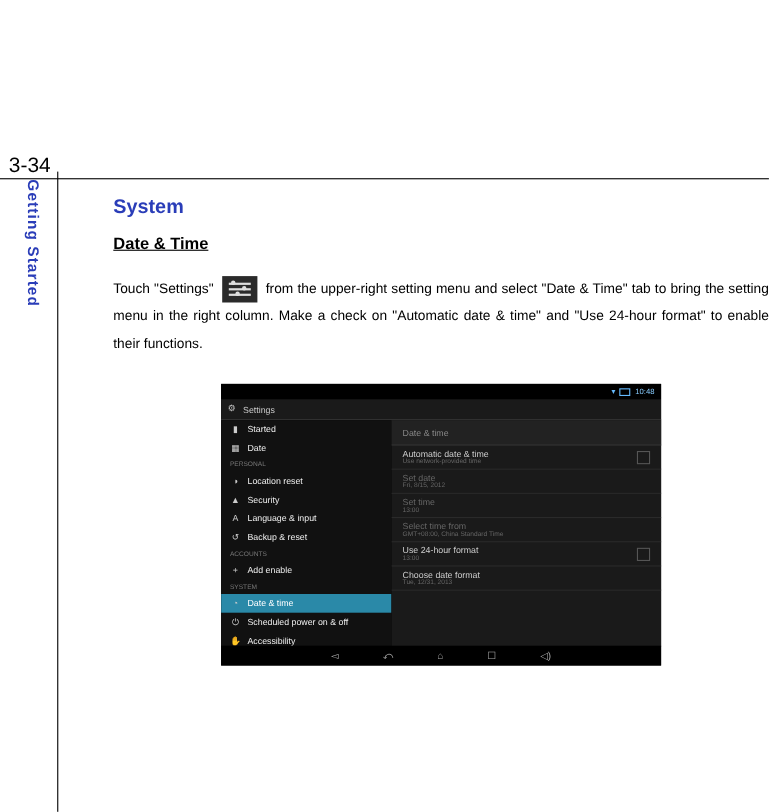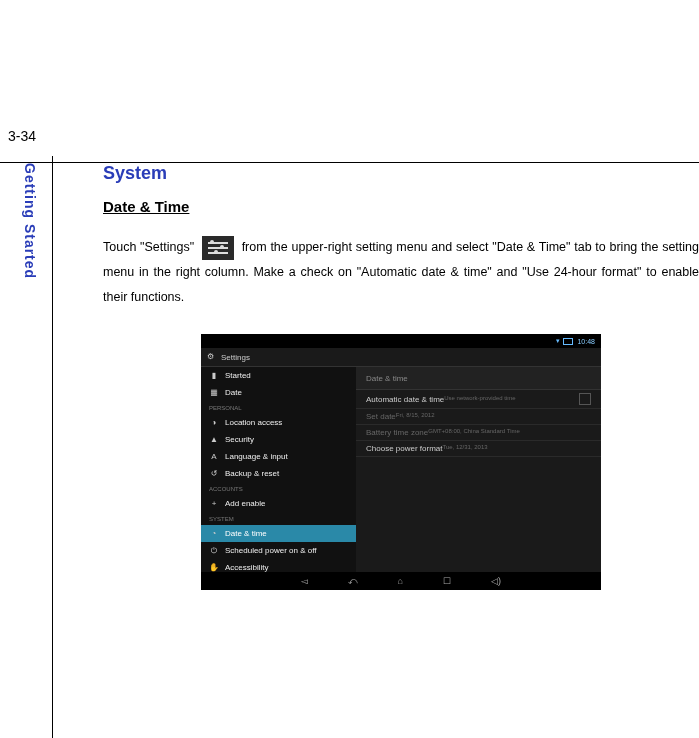--- a/index.html
+++ b/index.html
@@ -8,23 +8,23 @@
     font-family: Arial, sans-serif;
     font-size: 12px;
     color: #000;
     width: 699px;
     height: 738px;
     background: #fff;
     position: relative;
   }
   .page-number {
     position: absolute;
-    top: 128px;
+    top: 140px;
     left: 8px;
-    font-size: 14px;
+    font-size: 19px;
   }
   .hr-top {
     position: absolute;
     top: 156px;
     left: 0;
     width: 100%;
     border: none;
     border-top: 1px solid #000;
   }
   .vr {
@@ -41,21 +41,21 @@
     left: 22px;
     writing-mode: vertical-rl;
     text-orientation: mixed;
     font-size: 14px;
     font-weight: bold;
     color: #2a3db8;
     letter-spacing: 1px;
   }
   .content {
     position: absolute;
-    top: 163px;
+    top: 178px;
     left: 103px;
     right: 0;
     width: 596px;
   }
   .heading {
     color: #2a3db8;
     font-weight: bold;
     font-size: 18px;
     margin-bottom: 14px;
   }
@@ -185,21 +185,21 @@
     font-size: 8px;
   }
   .opt {
     padding: 3px 10px 3px 10px;
     border-bottom: 1px solid #2a2a2a;
     display: flex;
     justify-content: space-between;
     align-items: center;
   }
   .opt.dim { color: #666; align-items: center; }
-  .opt .t { display: flex; }
+  .opt .t { display: flex; flex-direction: column; }
   .opt .t .main { font-size: 8px; color: inherit; }
   .opt .t .sub { font-size: 6px; color: #666; }
   .opt.dim .t .main { color: #666; }
   .check {
     width: 10px;
     height: 10px;
     border: 1px solid #555;
     display: inline-block;
     position: relative;
   }
@@ -266,21 +266,21 @@
             <span class="ic">▮</span>
             <span>Started</span>
           </div>
         <div class="row">
             <span class="ic">▦</span>
             <span>Date</span>
           </div>
         <div class="row section">PERSONAL</div>
         <div class="row">
             <span class="ic">◑</span>
-            <span>Location access</span>
+            <span>Location reset</span>
           </div>
         <div class="row">
             <span class="ic">▲</span>
             <span>Security</span>
           </div>
         <div class="row">
             <span class="ic">A</span>
             <span>Language &amp; input</span>
           </div>
         <div class="row">
@@ -317,27 +317,40 @@
           <span class="check"></span>
         </div>
         <div class="opt dim">
           <div class="t">
               <span class="main">Set date</span>
               <span class="sub">Fri, 8/15, 2012</span>
             </div>
         </div>
         <div class="opt dim">
           <div class="t">
-              <span class="main">Battery time zone</span>
+              <span class="main">Set time</span>
+              <span class="sub">13:00</span>
+            </div>
+        </div>
+        <div class="opt dim">
+          <div class="t">
+              <span class="main">Select time from</span>
               <span class="sub">GMT+08:00, China Standard Time</span>
             </div>
         </div>
         <div class="opt">
           <div class="t">
-              <span class="main">Choose power format</span>
+              <span class="main">Use 24-hour format</span>
+              <span class="sub">13:00</span>
+            </div>
+          <span class="check"></span>
+        </div>
+        <div class="opt">
+          <div class="t">
+              <span class="main">Choose date format</span>
               <span class="sub">Tue, 12/31, 2013</span>
             </div>
         </div>
       </div>
     </div>
     <div class="navbar">
       <span>◅</span>
       <span>⤺</span>
       <span>⌂</span>
       <span>☐</span>

